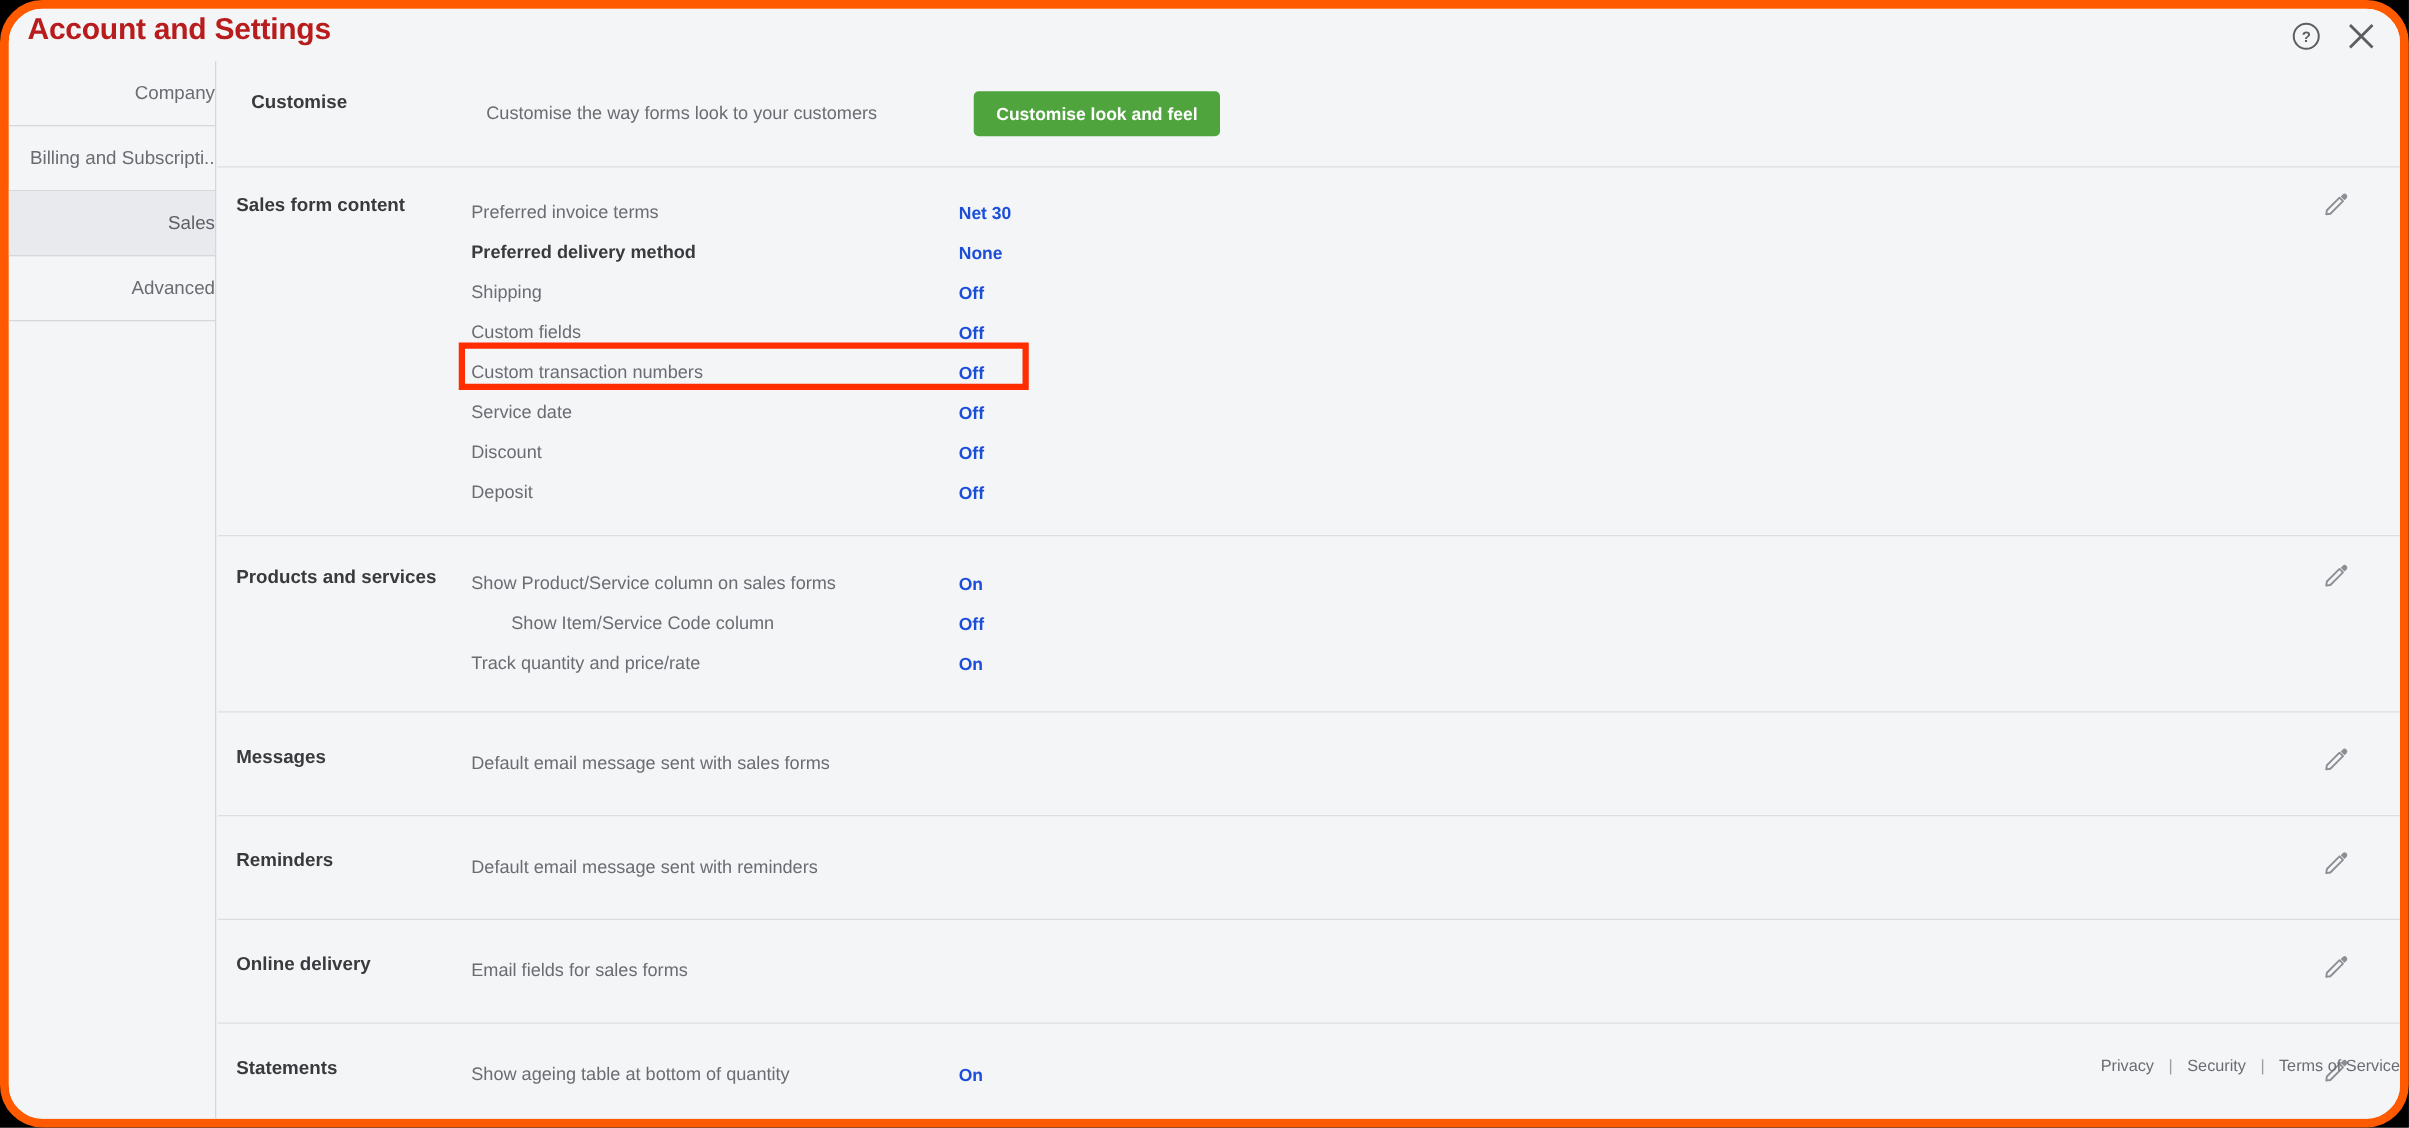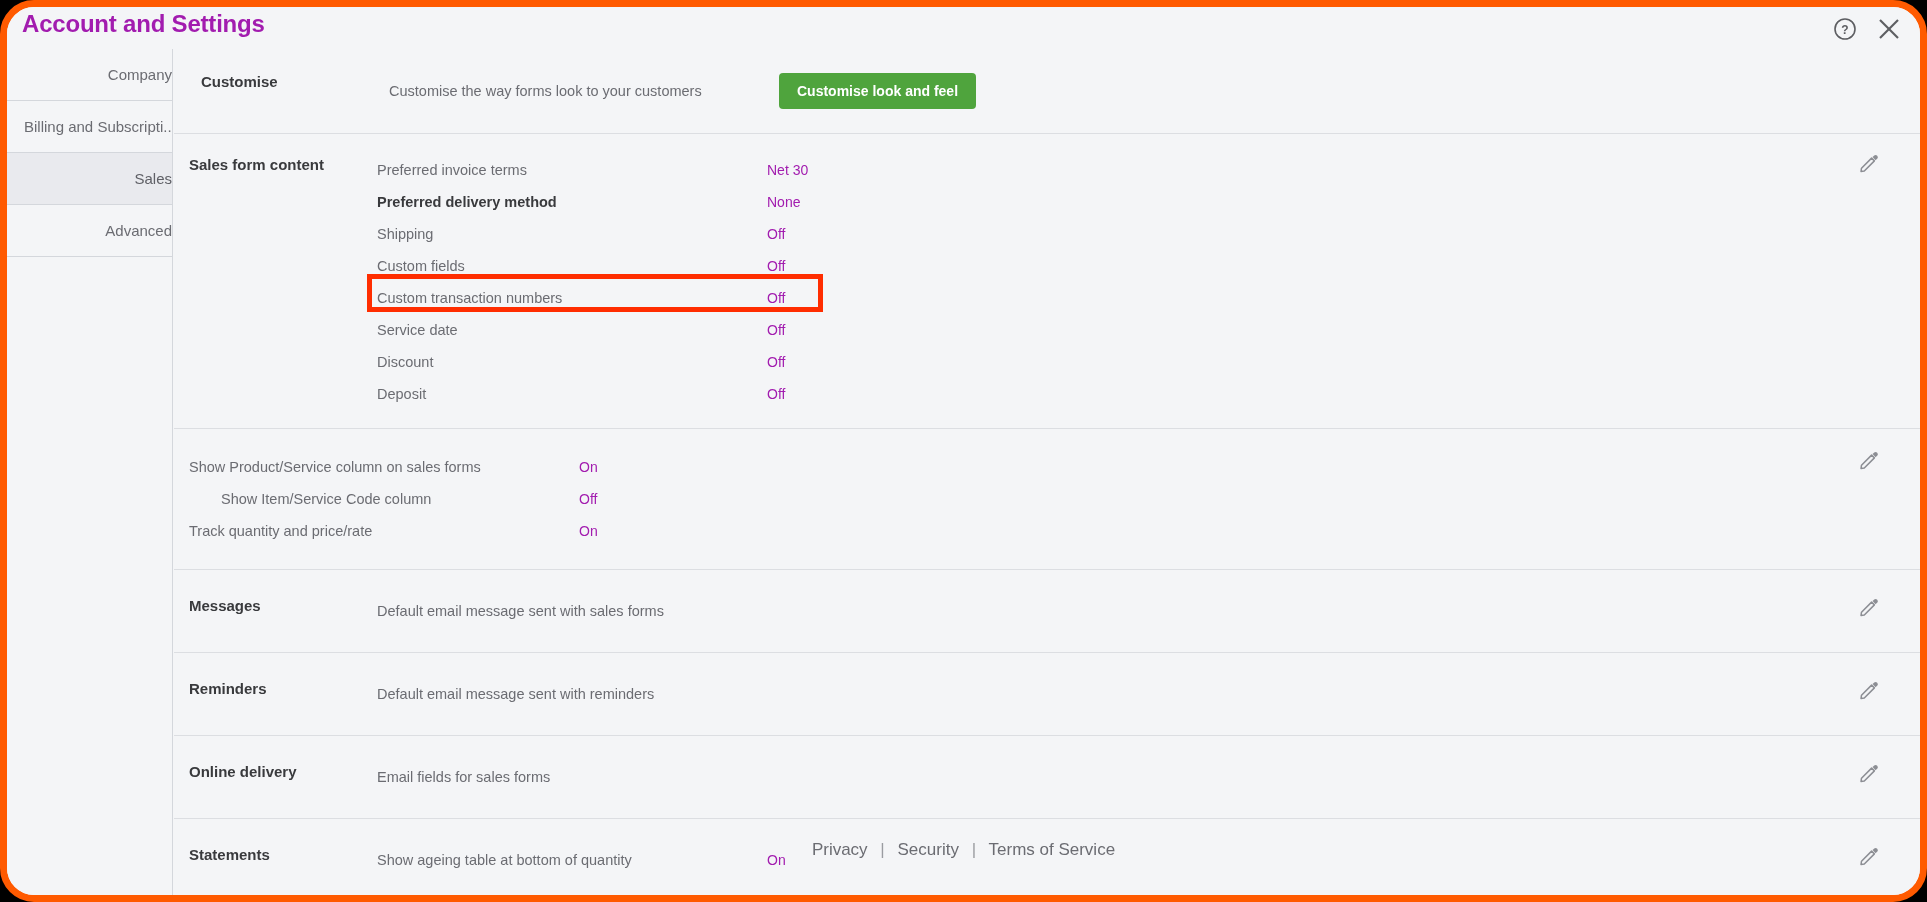--- a/index.html
+++ b/index.html
@@ -31,21 +31,21 @@
     width: 100%;
     height: 42px;
     background: #f4f5f7;
   }
   #page-title {
     position: absolute;
     left: 15px;
     top: 3px;
     font-size: 24px;
     font-weight: 700;
-    color: #a21caf;
+    color: #b91c1c;
     letter-spacing: -0.2px;
   }
   #help-icon, #close-icon {
     position: absolute;
     top: 9px;
     width: 26px;
     height: 26px;
     cursor: pointer;
   }
   #help-icon { right: 62px; }
@@ -121,22 +121,22 @@
     width: 390px;
     flex: 0 0 390px;
     font-size: 14.5px;
     color: #6b6c72;
     white-space: nowrap;
   }
   .row-label.strong { color: #393a3d; font-weight: 600; }
   .row-label.indent { padding-left: 32px; }
   .row-value {
     font-size: 14px;
-    font-weight: 400;
-    color: #a21caf;
+    font-weight: 700;
+    color: #1d4ed8;
   }
 
   .pencil {
     position: absolute;
     right: 40px;
     width: 22px;
     height: 22px;
     cursor: pointer;
   }
   .pencil svg { display: block; }
@@ -153,22 +153,22 @@
     pointer-events: none;
     z-index: 40;
   }
 
   
   #footer {
     position: absolute;
     left: 0;
     right: 0;
     bottom: 35px;
-    text-align: center;
-    font-size: 17px;
+    text-align: right;
+    font-size: 13px;
     color: #6b6c72;
   }
   #footer a {
     color: #6b6c72;
     text-decoration: none;
     cursor: pointer;
   }
   #footer .sep { margin: 0 8px; color: #9a9ca1; }
 
   .btn-primary {
@@ -277,20 +277,21 @@
           <svg width="22" height="22" viewBox="0 0 22 22">
             <path d="M3.5 16.2 L13.6 6.1 L16.4 8.9 L6.3 19 L3 19.5 Z" fill="none" stroke="#8c8e94" stroke-width="1.5" stroke-linejoin="round"></path>
             <path d="M14.6 5.1 L16.2 3.5 A2.2 2.2 0 0 1 19.3 6.6 L17.6 8.2 Z" fill="#8c8e94"></path>
           </svg>
         </div>
       </div>
     </div>
 
     <div class="section">
       <div class="sec-inner" style="padding-top:22px;padding-bottom:22px;">
+        <div class="sec-title">Products and services</div>
         <div class="sec-rows">
           <div class="row">
             <div class="row-label">Show Product/Service column on sales forms</div>
             <div class="row-value">On</div>
           </div>
           <div class="row">
             <div class="row-label indent">Show Item/Service Code column</div>
             <div class="row-value">Off</div>
           </div>
           <div class="row">

